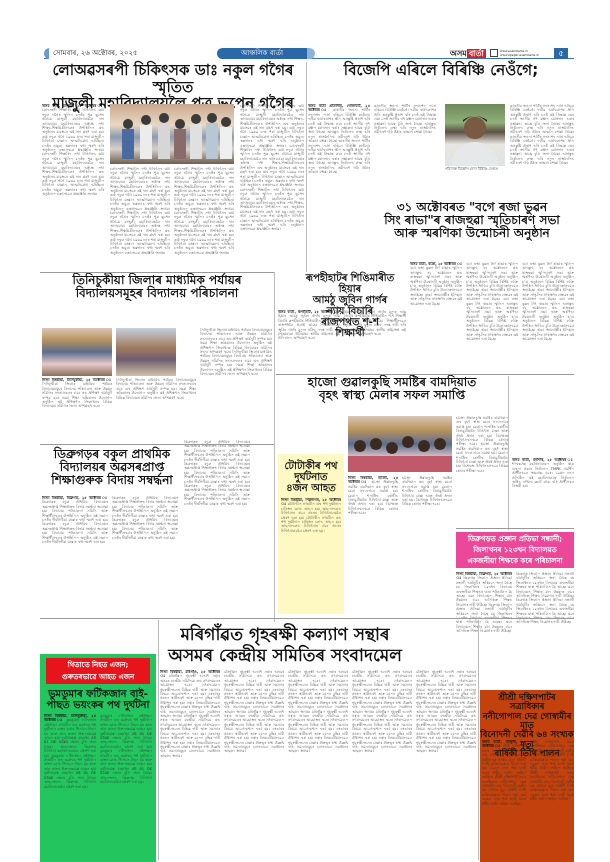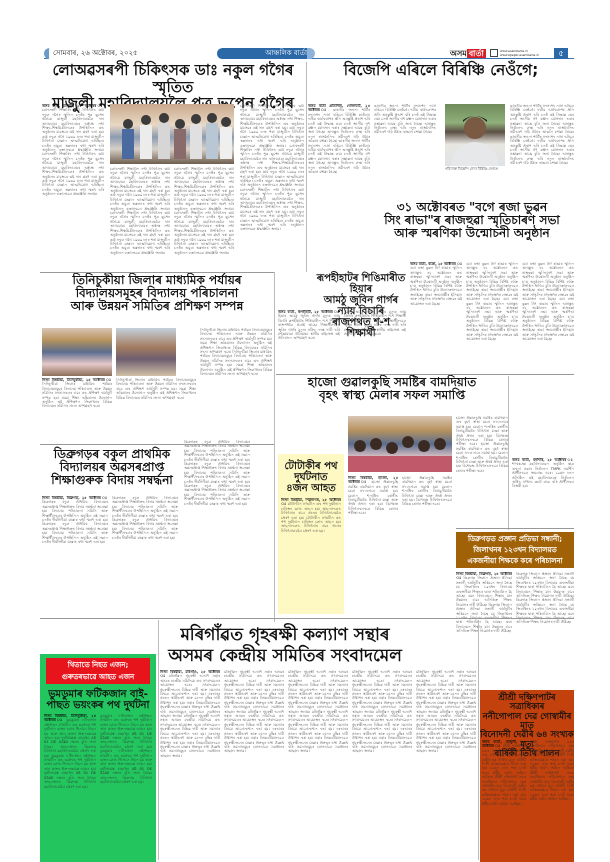--- a/index.html
+++ b/index.html
@@ -5,21 +5,21 @@
   * { box-sizing: border-box; margin: 0; padding: 0; }
   html, body { width: 610px; height: 862px; background: #ffffff; overflow: hidden; }
   body { font-family: "DejaVu Sans", sans-serif; color: #111; position: relative; }
 
   .page { position: absolute; left: 40px; top: 0; width: 570px; height: 862px; }
 
   
   .hdr { position: absolute; left: 0; top: 48px; width: 534px; height: 11px; }
   .hdr-date { position: absolute; left: 4px; top: 0; width: 180px; height: 11px; background: #fff; border-left: 5px solid #6a9bc9; border-radius: 6px 0 0 6px; font-size: 7px; line-height: 11px; padding-left: 4px; color: #222; }
   .hdr-line { position: absolute; left: 4px; right: 0; top: 10px; height: 1px; background: #3b73b0; }
-  .hdr-section { position: absolute; left: 177px; top: 0; width: 90px; height: 11px; background: #2b68a8; color: #fff; font-size: 7px; line-height: 11px; text-align: right; border-radius: 6px 0 0 6px; }
+  .hdr-section { position: absolute; left: 177px; top: 0; width: 90px; height: 11px; background: #2b68a8; color: #fff; font-size: 7px; line-height: 11px; text-align: center; border-radius: 6px 0 0 6px; }
   .hdr-section-cap { position: absolute; left: 267px; top: 0; width: 8px; height: 11px; background: #8db3da; border-radius: 0 6px 6px 0; }
   .hdr-brand { position: absolute; left: 410px; top: 0; font-size: 8px; line-height: 11px; font-weight: bold; color: #1a1a1a; }
   .hdr-brand .red { background: #d61f26; color: #fff; padding: 0 2px; }
   .hdr-web { position: absolute; left: 460px; top: 1px; font-size: 3px; line-height: 4px; color: #333; width: 45px; }
   .hdr-pg { position: absolute; left: 514px; top: 0; width: 14px; height: 11px; background: #2b68a8; color: #fff; font-size: 8px; line-height: 11px; text-align: center; }
   .qr { position: absolute; left: 450px; top: 1px; width: 8px; height: 8px; border: 1px solid #444; }
 
   
   .hl { position: absolute; font-family: "DejaVu Sans", sans-serif; font-weight: bold; color: #111; text-align: center; line-height: 1.1; }
   .hl-xl { font-size: 15px; }
@@ -35,21 +35,21 @@
 
   
   .photo { position: absolute; overflow: hidden; }
   .ph-1 { background: linear-gradient(180deg, #c9a88d 0%, #e9d8c3 35%, #8c9bb2 55%, #d8d0c7 75%, #6e5e4f 100%); }
   .ph-2 { background: linear-gradient(180deg, #6f8a5a 0%, #8fb07a 30%, #5c5045 45%, #e8e6e0 65%, #dfe3e6 100%); }
   .ph-3 { background: linear-gradient(180deg, #d9c6b6 0%, #b8935e 25%, #5b6d8e 50%, #e6c9c9 75%, #8c6f59 100%); }
   .ph-4 { background: linear-gradient(180deg, #c5d1dc 0%, #a37c5f 40%, #6d5d6f 65%, #d1c1a8 100%); }
   .caption { position: absolute; font-size: 3.4px; line-height: 4.2px; color: #333; }
 
   
-  .box-dark { position: absolute; background: #a16207; color: #fff; text-align: center; font-weight: bold; }
+  .box-dark { position: absolute; background: #ec4899; color: #fff; text-align: center; font-weight: bold; }
   .box-blue { position: absolute; background: #fef9c3; }
   .box-pink { position: absolute; background: #22c55e; }
   .box-red { position: absolute; background: #e8141c; color: #fff; text-align: center; font-weight: bold; }
   .box-yellow { position: absolute; background: #c2410c; }
 </style>
 </head>
 <body>
 
 <div class="page">
 
@@ -116,29 +116,28 @@
     <div>সিং ৰাভা"ৰ ৰাজহুৱা স্মৃতিচাৰণ সভা</div>
     <div>আৰু স্মৰণিকা উন্মোচনী অনুষ্ঠান</div>
   </div>
   <div class="col" style="left:370px; top:262px; width:52px; height:110px;"><span class="lead">অসম বাৰ্তা, বকো, ২৫ অক্টোবৰ ঃ</span> <span>বগে ৰজা ভুৱন সিং ৰাভাৰ স্মৃতিত আগন্তুক ৩১ অক্টোবৰত এক ৰাজহুৱা স্মৃতিচাৰণ সভা আৰু স্মৰণিকা উন্মোচনী অনুষ্ঠান অনুষ্ঠিত হ'ব। অনুষ্ঠানত বিভিন্ন বিশিষ্ট ব্যক্তি উপস্থিত থাকিব বুলি উদ্যোক্তাসকলে জনাইছে। ৰাভা জনগোষ্ঠীৰ ইতিহাস আৰু সংস্কৃতিৰ সংৰক্ষণৰ লক্ষ্যৰে এই আয়োজন কৰা হৈছে।</span></div>
   <div class="col" style="left:426px; top:262px; width:52px; height:110px;"><span>বগে ৰজা ভুৱন সিং ৰাভাৰ স্মৃতিত আগন্তুক ৩১ অক্টোবৰত এক ৰাজহুৱা স্মৃতিচাৰণ সভা আৰু স্মৰণিকা উন্মোচনী অনুষ্ঠান অনুষ্ঠিত হ'ব। অনুষ্ঠানত বিভিন্ন বিশিষ্ট ব্যক্তি উপস্থিত থাকিব বুলি উদ্যোক্তাসকলে জনাইছে। ৰাভা জনগোষ্ঠীৰ ইতিহাস আৰু সংস্কৃতিৰ সংৰক্ষণৰ লক্ষ্যৰে এই আয়োজন কৰা হৈছে।</span> <span>বগে ৰজা ভুৱন সিং ৰাভাৰ স্মৃতিত আগন্তুক ৩১ অক্টোবৰত এক ৰাজহুৱা স্মৃতিচাৰণ সভা আৰু স্মৰণিকা উন্মোচনী অনুষ্ঠান অনুষ্ঠিত হ'ব। অনুষ্ঠানত বিভিন্ন বিশিষ্ট ব্যক্তি উপস্থিত থাকিব বুলি উদ্যোক্তাসকলে জনাইছে। ৰাভা জনগোষ্ঠীৰ ইতিহাস আৰু সংস্কৃতিৰ সংৰক্ষণৰ লক্ষ্যৰে এই আয়োজন কৰা হৈছে।</span></div>
   <div class="col" style="left:482px; top:262px; width:52px; height:120px;"><span>বগে ৰজা ভুৱন সিং ৰাভাৰ স্মৃতিত আগন্তুক ৩১ অক্টোবৰত এক ৰাজহুৱা স্মৃতিচাৰণ সভা আৰু স্মৰণিকা উন্মোচনী অনুষ্ঠান অনুষ্ঠিত হ'ব। অনুষ্ঠানত বিভিন্ন বিশিষ্ট ব্যক্তি উপস্থিত থাকিব বুলি উদ্যোক্তাসকলে জনাইছে। ৰাভা জনগোষ্ঠীৰ ইতিহাস আৰু সংস্কৃতিৰ সংৰক্ষণৰ লক্ষ্যৰে এই আয়োজন কৰা হৈছে।</span> <span>বগে ৰজা ভুৱন সিং ৰাভাৰ স্মৃতিত আগন্তুক ৩১ অক্টোবৰত এক ৰাজহুৱা স্মৃতিচাৰণ সভা আৰু স্মৰণিকা উন্মোচনী অনুষ্ঠান অনুষ্ঠিত হ'ব। অনুষ্ঠানত বিভিন্ন বিশিষ্ট ব্যক্তি উপস্থিত থাকিব বুলি উদ্যোক্তাসকলে জনাইছে। ৰাভা জনগোষ্ঠীৰ ইতিহাস আৰু সংস্কৃতিৰ সংৰক্ষণৰ লক্ষ্যৰে এই আয়োজন কৰা হৈছে।</span></div>
 
   <div class="hl hl-l" style="left:2px; top:274px; width:230px;">
     <div>তিনিচুকীয়া জিলাৰ মাধ্যমিক পৰ্যায়ৰ</div>
     <div>বিদ্যালয়সমূহৰ বিদ্যালয় পৰিচালনা</div>
-    <div>আৰু উন্নয়ন সমিতিৰ প্ৰশিক্ষণ সম্পন্ন</div>
   </div>
   <div class="photo ph-3" style="left:2px; top:328px; width:70px; height:48px;"></div>
   <div class="col" style="left:2px; top:378px; width:70px; height:55px;"><span class="lead">নিজা বিষয়ীয়া, তিনিচুকীয়া, ২৫ অক্টোবৰ ঃ</span> <span>তিনিচুকীয়া জিলাৰ মাধ্যমিক পৰ্যায়ৰ বিদ্যালয়সমূহৰ বিদ্যালয় পৰিচালনা আৰু উন্নয়ন সমিতিৰ সদস্যসকলৰ বাবে এক প্ৰশিক্ষণ কাৰ্যসূচী সম্পন্ন হয়। সমগ্ৰ শিক্ষা অভিযানৰ উদ্যোগত অনুষ্ঠিত এই প্ৰশিক্ষণত জিলাখনৰ বিভিন্ন বিদ্যালয়ৰ সমিতিৰ সদস্য অংশগ্ৰহণ কৰে।</span></div>
   <div class="photo ph-4" style="left:76px; top:328px; width:60px; height:48px;"></div>
   <div class="col" style="left:76px; top:378px; width:80px; height:55px;"><span>তিনিচুকীয়া জিলাৰ মাধ্যমিক পৰ্যায়ৰ বিদ্যালয়সমূহৰ বিদ্যালয় পৰিচালনা আৰু উন্নয়ন সমিতিৰ সদস্যসকলৰ বাবে এক প্ৰশিক্ষণ কাৰ্যসূচী সম্পন্ন হয়। সমগ্ৰ শিক্ষা অভিযানৰ উদ্যোগত অনুষ্ঠিত এই প্ৰশিক্ষণত জিলাখনৰ বিভিন্ন বিদ্যালয়ৰ সমিতিৰ সদস্য অংশগ্ৰহণ কৰে।</span></div>
   <div class="col" style="left:160px; top:328px; width:72px; height:105px;"><span>তিনিচুকীয়া জিলাৰ মাধ্যমিক পৰ্যায়ৰ বিদ্যালয়সমূহৰ বিদ্যালয় পৰিচালনা আৰু উন্নয়ন সমিতিৰ সদস্যসকলৰ বাবে এক প্ৰশিক্ষণ কাৰ্যসূচী সম্পন্ন হয়। সমগ্ৰ শিক্ষা অভিযানৰ উদ্যোগত অনুষ্ঠিত এই প্ৰশিক্ষণত জিলাখনৰ বিভিন্ন বিদ্যালয়ৰ সমিতিৰ সদস্য অংশগ্ৰহণ কৰে।</span> <span>তিনিচুকীয়া জিলাৰ মাধ্যমিক পৰ্যায়ৰ বিদ্যালয়সমূহৰ বিদ্যালয় পৰিচালনা আৰু উন্নয়ন সমিতিৰ সদস্যসকলৰ বাবে এক প্ৰশিক্ষণ কাৰ্যসূচী সম্পন্ন হয়। সমগ্ৰ শিক্ষা অভিযানৰ উদ্যোগত অনুষ্ঠিত এই প্ৰশিক্ষণত জিলাখনৰ বিভিন্ন বিদ্যালয়ৰ সমিতিৰ সদস্য অংশগ্ৰহণ কৰে।</span></div>
 
-  <div class="hl hl-m" style="left:236px; top:272px; width:130px;padding-left:40px;">
+  <div class="hl hl-m" style="left:225px; top:272px; width:130px;padding-left:40px;">
     <div>ৰূপহীহাটৰ শিঙিমাৰীত হিয়াৰ</div>
     <div>আমঠু জুবিন গাৰ্গৰ ন্যায় বিচাৰি</div>
     <div>ৰাজপথত শ-শ শিক্ষাৰ্থী</div>
   </div>
   <div class="col" style="left:238px; top:310px; width:62px; height:62px;"><span class="lead">অসম বাৰ্তা, ৰূপহীহাট, ২৫ অক্টোবৰ ঃ</span> <span>হিয়াৰ আমঠু জুবিন গাৰ্গৰ মৃত্যুৰ ন্যায় বিচাৰি ৰূপহীহাটৰ শিঙিমাৰীত শ-শ শিক্ষাৰ্থী ৰাজপথলৈ ওলাই আহে। শিক্ষাৰ্থীসকলে জুবিন গাৰ্গৰ মৃত্যুৰ সঠিক তদন্ত দাবী কৰি শোভাযাত্ৰা উলিয়ায়। স্থানীয় ৰাইজেও এই প্ৰতিবাদত অংশগ্ৰহণ কৰে।</span></div>
   <div class="col" style="left:304px; top:310px; width:62px; height:62px;"><span>হিয়াৰ আমঠু জুবিন গাৰ্গৰ মৃত্যুৰ ন্যায় বিচাৰি ৰূপহীহাটৰ শিঙিমাৰীত শ-শ শিক্ষাৰ্থী ৰাজপথলৈ ওলাই আহে। শিক্ষাৰ্থীসকলে জুবিন গাৰ্গৰ মৃত্যুৰ সঠিক তদন্ত দাবী কৰি শোভাযাত্ৰা উলিয়ায়। স্থানীয় ৰাইজেও এই প্ৰতিবাদত অংশগ্ৰহণ কৰে।</span></div>
 
   <div class="hl hl-l" style="left:238px; top:376px; width:228px;">
     <div>হাজো গুৱালকুছি সমষ্টিৰ বামদিয়াত</div>
     <div>বৃহৎ স্বাস্থ্য মেলাৰ সফল সমাপ্তি</div>

